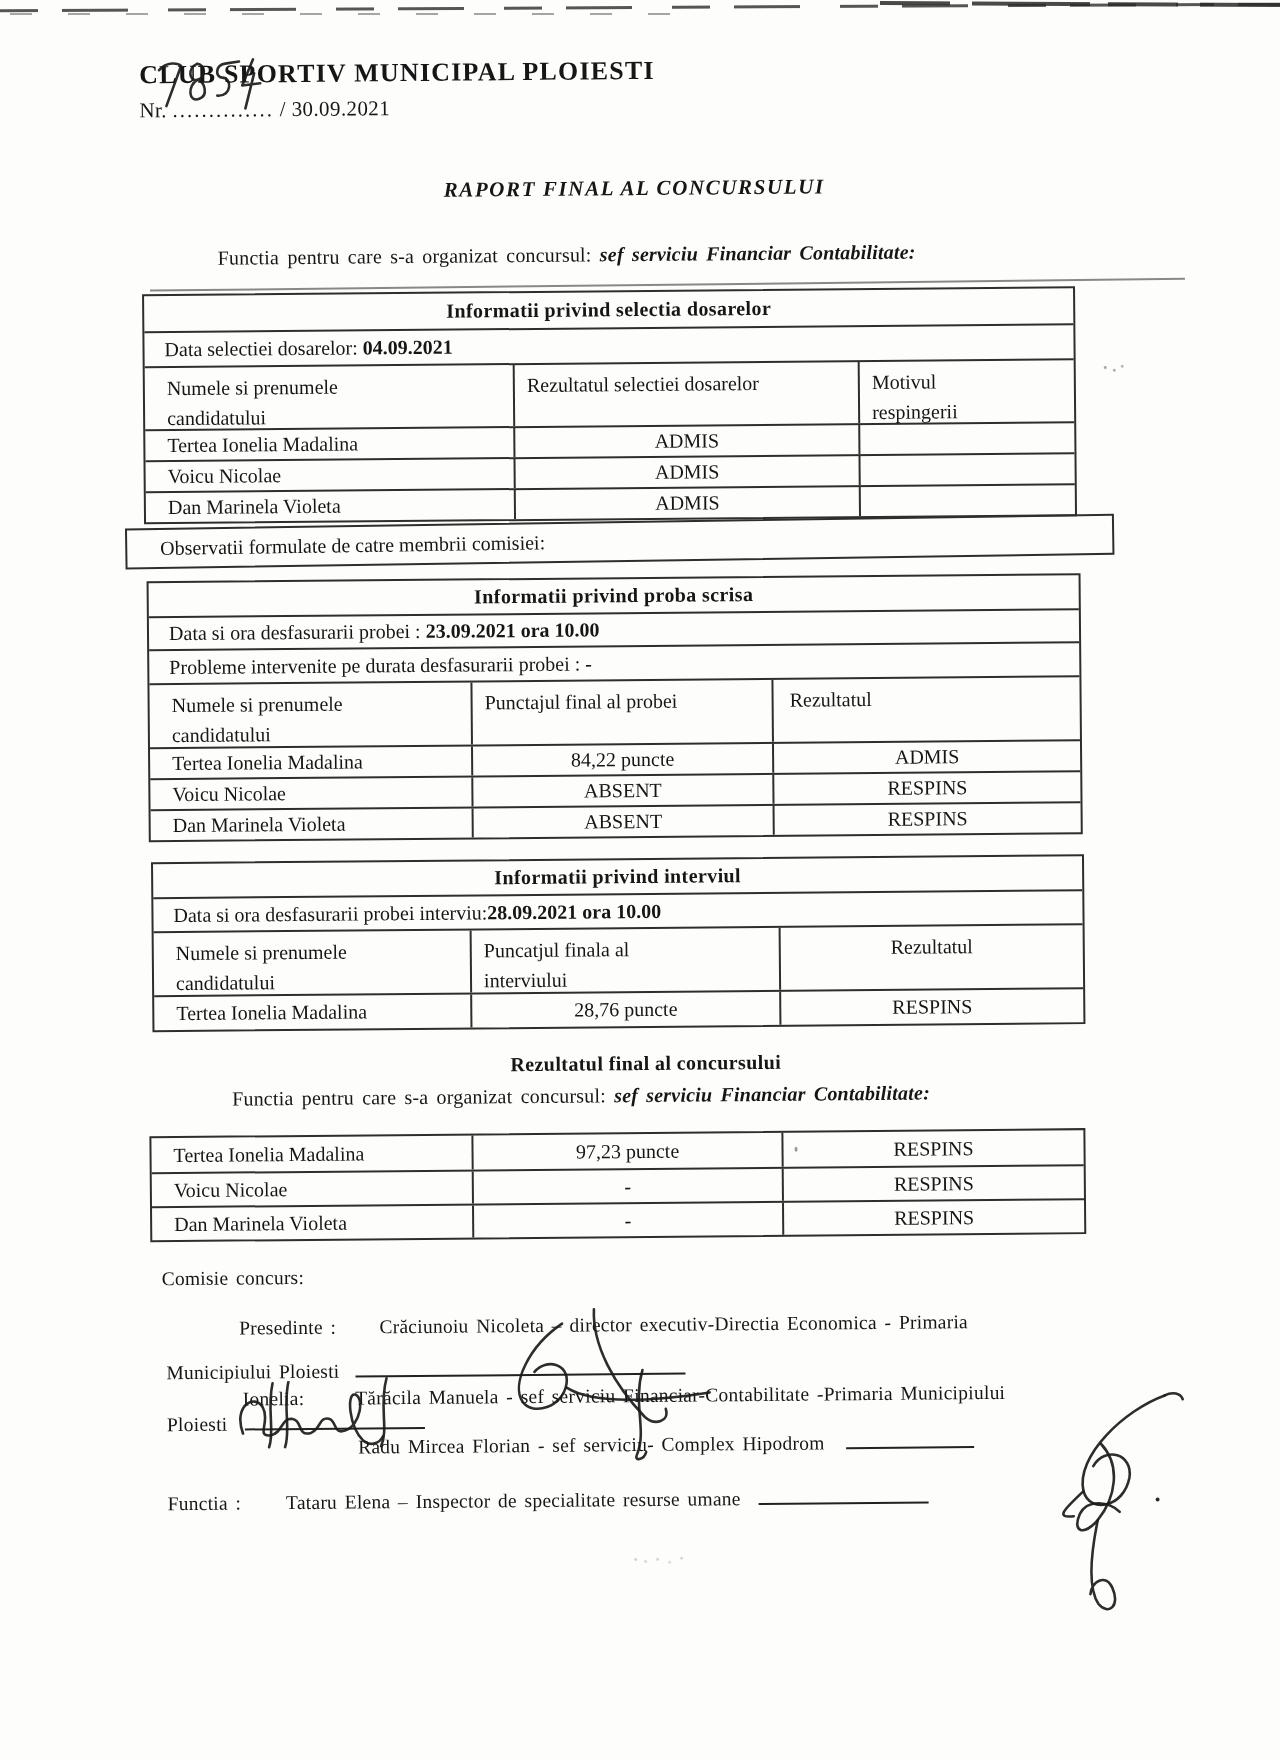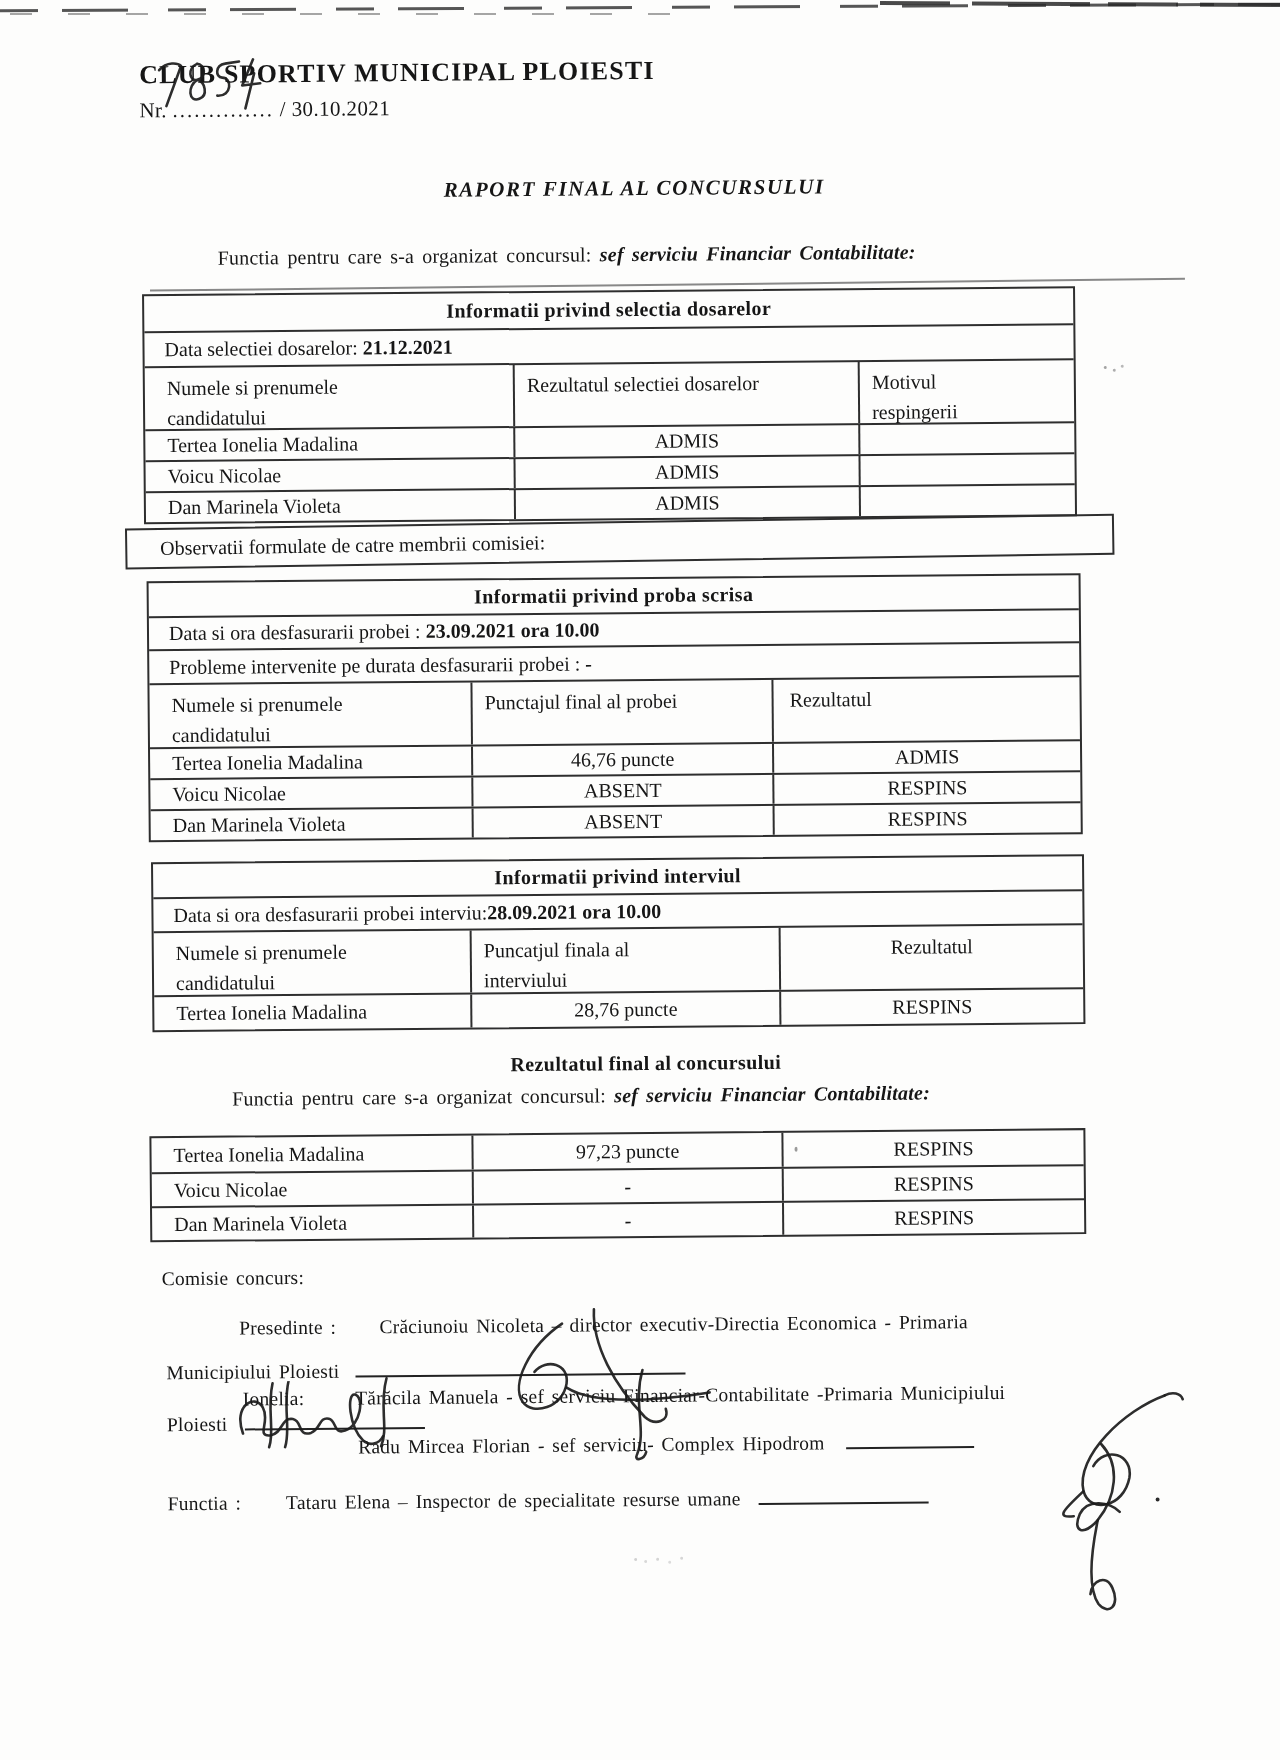--- a/index.html
+++ b/index.html
@@ -53,21 +53,21 @@
               background:repeating-linear-gradient(90deg,#3a3a3a 0 22px,transparent 22px 58px);"></div>
   <div class="artifact" style="top:2px;left:880px;width:400px;height:4px;opacity:.85;transform:rotate(0.3deg);
               background:repeating-linear-gradient(90deg,#2a2a2a 0 70px,transparent 70px 92px,#2a2a2a 92px 210px,transparent 210px 228px);"></div>
 
   <div class="doc">
 
     <div class="abs org" style="left:146px;top:56px;">CLUB SPORTIV MUNICIPAL PLOIESTI</div>
     <div class="abs nrline" style="left:146px;top:94px;">
       <span>Nr.</span>
       <span class="dots">..............</span>
-      <span>/ 30.10.2021</span>
+      <span>/ 30.09.2021</span>
     </div>
     <svg class="abs sig" style="left:152px;top:48px;" width="132" height="64" viewBox="0 0 132 64">
       <path d="M14,18 C22,9 33,11 36,14 L21,54"></path>
       <path d="M52,12 C42,16 44,30 52,28 C62,26 60,12 52,12 M52,28 C42,34 43,51 54,47 C63,44 60,30 52,28"></path>
       <path d="M80,12 C70,13 70,26 77,26 C87,26 87,45 72,44 M80,12 L94,10"></path>
       <path d="M108,8 L97,34 L115,32 M109,22 L100,57"></path>
     </svg>
 
     <div class="abs raport" style="left:0;top:176px;">RAPORT FINAL AL CONCURSULUI</div>
 
@@ -75,21 +75,21 @@
       <span>Functia pentru care s-a  organizat  concursul:</span>
       <span class="bi">sef  serviciu Financiar Contabilitate:</span>
     </div>
 
     <div class="artifact" style="top:284px;left:155px;width:1035px;height:2px;background:#4a4a4a;opacity:.65;transform:rotate(-0.15deg);"></div>
 
     <div class="tbl" style="left:147px;top:290px;width:929px;">
       <div class="trow first ttitle" style="height:35px;">Informatii privind selectia dosarelor</div>
       <div class="trow" style="height:35px;padding-left:20px;">
         <span>Data selectiei dosarelor:</span>&nbsp;
-        <span class="b">21.12.2021</span>
+        <span class="b">04.09.2021</span>
       </div>
       <div class="trow head" style="height:63px;">
         <div class="tcell padname" style="width:368px;">
           <span class="wrapnarrow">Numele si prenumele candidatului</span>
         </div>
         <div class="tcell mid lft" style="width:347px;">
           <span>Rezultatul selectiei dosarelor</span>
         </div>
         <div class="tcell" style="width:214px;">
           <span class="wrapnarrow3">Motivul respingerii</span>
@@ -153,21 +153,21 @@
         </div>
         <div class="tcell" style="width:306px;padding-left:16px;">
           <span>Rezultatul</span>
         </div>
       </div>
       <div class="trow" style="height:31px;">
         <div class="tcell padname" style="width:321px;">
             <span>Tertea Ionelia Madalina</span>
           </div>
         <div class="tcell mid" style="width:303px;">
-            <span>46,76 puncte</span>
+            <span>84,22 puncte</span>
           </div>
         <div class="tcell ctr" style="width:306px;">
             <span>ADMIS</span>
           </div>
       </div>
       <div class="trow" style="height:31px;">
         <div class="tcell padname" style="width:321px;">
             <span>Voicu Nicolae</span>
           </div>
         <div class="tcell mid" style="width:303px;">

